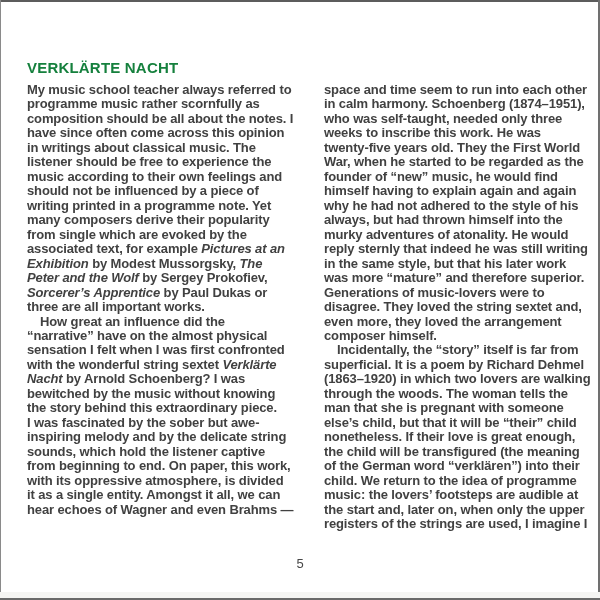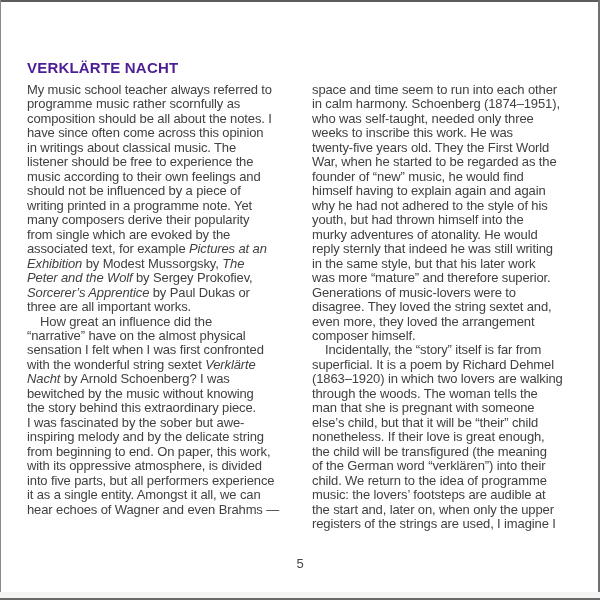--- a/index.html
+++ b/index.html
@@ -12,25 +12,25 @@
   }
   .edge-top   { position: absolute; top: 0; left: 0; right: 0; height: 2px; background: #5c5c5c; }
   .edge-left  { position: absolute; top: 0; left: 0; bottom: 0; width: 1px; background: #8a8a8a; }
   .edge-right { position: absolute; top: 0; right: 0; bottom: 0; width: 2px; background: #707070; }
   .bottom-strip {
     position: absolute; left: 0; right: 0; bottom: 0; height: 8px;
     background: #f5f5f3; border-bottom: 2px solid #6a6a6a; box-sizing: border-box;
   }
   .title {
     position: absolute; top: 49px; left: 27px;
-    font-size: 15px; font-weight: bold; letter-spacing: 0.2px; color: #4c1d95;
+    font-size: 15px; font-weight: bold; letter-spacing: 0.2px; color: #15803d;
   }
   .columns {
     position: absolute; top: 83px; left: 27px;
-    display: flex; gap: 17px;
+    display: flex; gap: 29px; font-weight: bold;
   }
   .col { width: 268px; overflow: hidden; }
   .line {
     font-size: 13px; line-height: 14.47px; color: #414141;
     letter-spacing: -0.12px; white-space: nowrap;
   }
   .line.indent { padding-left: 13px; }
   .it { font-style: italic; margin-top: 20px; }
   .pagenum {
     position: absolute; top: 556px; left: 0; right: 0;
@@ -67,37 +67,37 @@
         <div class="line"><span>three are all important works.</span></div>
         <div class="line indent"><span>How great an influence did the</span></div>
         <div class="line"><span>“narrative” have on the almost physical</span></div>
         <div class="line"><span>sensation I felt when I was first confronted</span></div>
         <div class="line"><span>with the wonderful string sextet </span><span class="it">Verklärte</span></div>
         <div class="line"><span class="it">Nacht</span><span> by Arnold Schoenberg? I was</span></div>
         <div class="line"><span>bewitched by the music without knowing</span></div>
         <div class="line"><span>the story behind this extraordinary piece.</span></div>
         <div class="line"><span>I was fascinated by the sober but awe-</span></div>
         <div class="line"><span>inspiring melody and by the delicate string</span></div>
+        <div class="line"><span>sounds, which hold the listener captive</span></div>
         <div class="line"><span>from beginning to end. On paper, this work,</span></div>
         <div class="line"><span>with its oppressive atmosphere, is divided</span></div>
-        <div class="line"><span>into five parts, but all performers experience</span></div>
         <div class="line"><span>it as a single entity. Amongst it all, we can</span></div>
         <div class="line"><span>hear echoes of Wagner and even Brahms —</span></div>
       </div>
     <div class="col">
         <div class="line"><span>space and time seem to run into each other</span></div>
         <div class="line"><span>in calm harmony. Schoenberg (1874–1951),</span></div>
         <div class="line"><span>who was self-taught, needed only three</span></div>
         <div class="line"><span>weeks to inscribe this work. He was</span></div>
         <div class="line"><span>twenty-five years old. They the First World</span></div>
         <div class="line"><span>War, when he started to be regarded as the</span></div>
         <div class="line"><span>founder of “new” music, he would find</span></div>
         <div class="line"><span>himself having to explain again and again</span></div>
         <div class="line"><span>why he had not adhered to the style of his</span></div>
-        <div class="line"><span>youth, but had thrown himself into the</span></div>
+        <div class="line"><span>always, but had thrown himself into the</span></div>
         <div class="line"><span>murky adventures of atonality. He would</span></div>
         <div class="line"><span>reply sternly that indeed he was still writing</span></div>
         <div class="line"><span>in the same style, but that his later work</span></div>
         <div class="line"><span>was more “mature” and therefore superior.</span></div>
         <div class="line"><span>Generations of music-lovers were to</span></div>
         <div class="line"><span>disagree. They loved the string sextet and,</span></div>
         <div class="line"><span>even more, they loved the arrangement</span></div>
         <div class="line"><span>composer himself.</span></div>
         <div class="line indent"><span>Incidentally, the “story” itself is far from</span></div>
         <div class="line"><span>superficial. It is a poem by Richard Dehmel</span></div>

